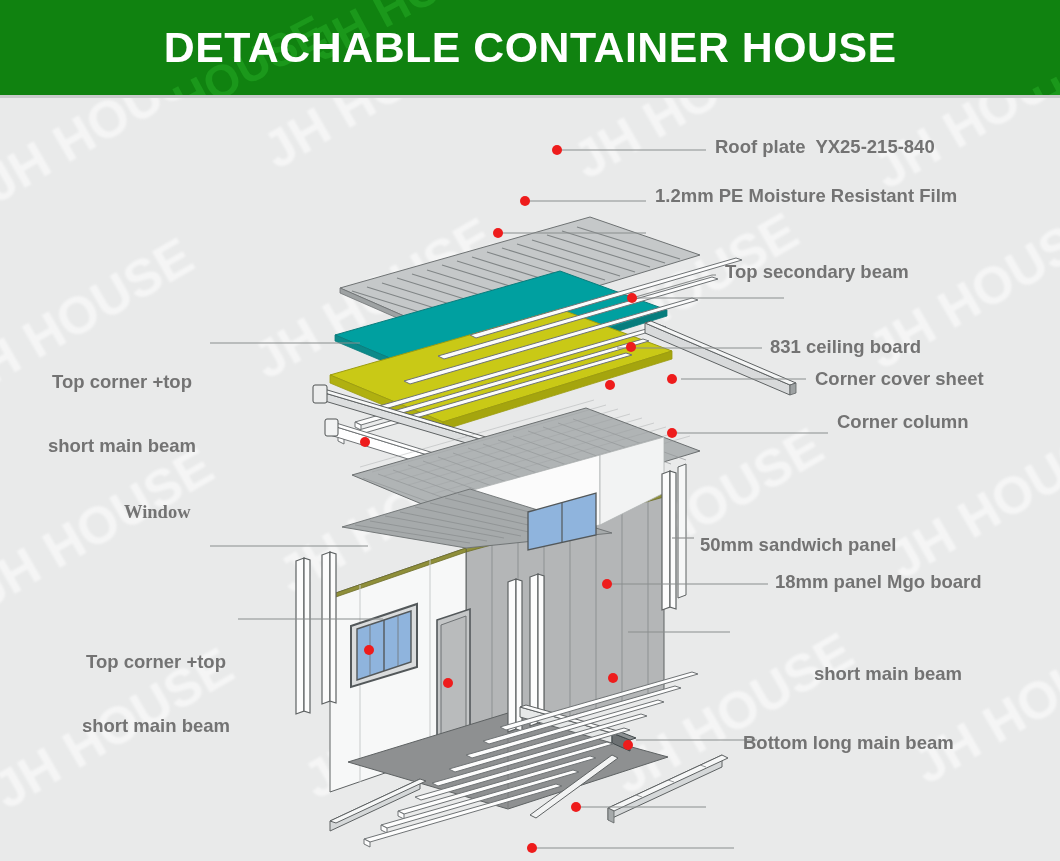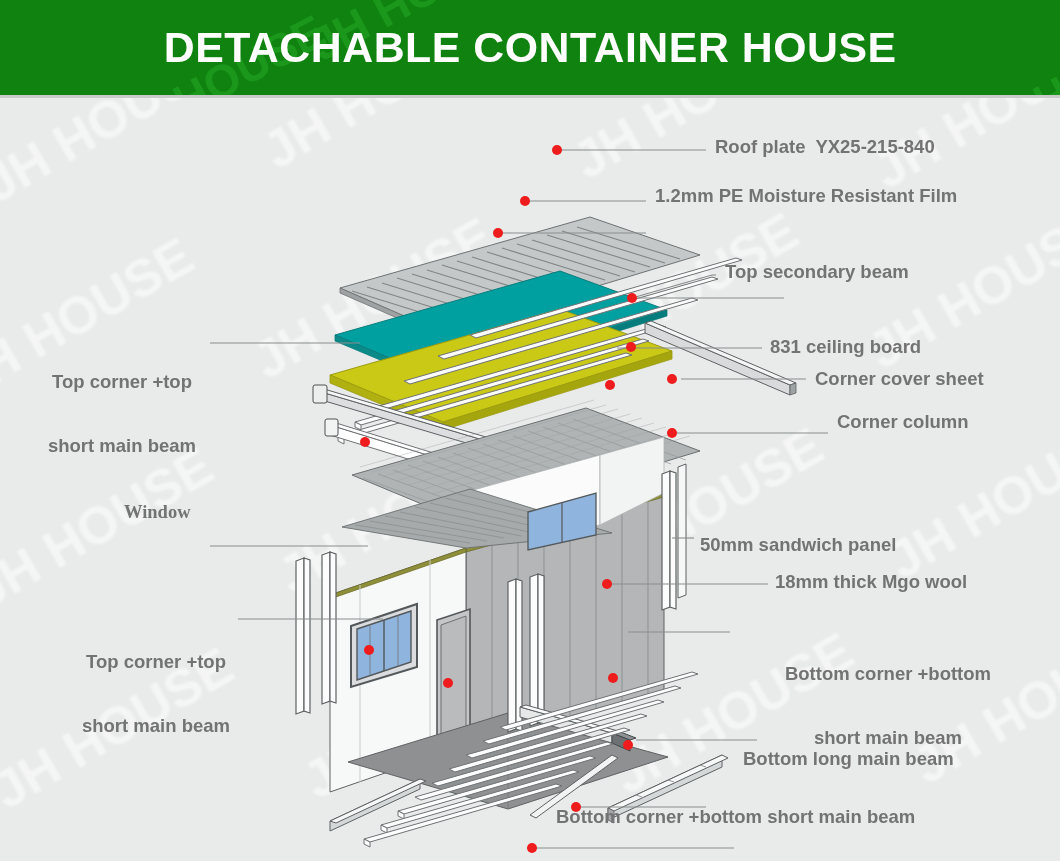--- a/index.html
+++ b/index.html
@@ -392,29 +392,27 @@
     </g>
   </svg>
 
   <div class="lbl r" style="left:715px;top:136px;">Roof plate  YX25-215-840</div>
   <div class="lbl r" style="left:655px;top:185px;">1.2mm PE Moisture Resistant Film</div>
   <div class="lbl r" style="left:725px;top:261px;">Top secondary beam</div>
   <div class="lbl r" style="left:770px;top:336px;">831 ceiling board</div>
   <div class="lbl r" style="left:815px;top:368px;">Corner cover sheet</div>
   <div class="lbl r" style="left:837px;top:411px;">Corner column</div>
   <div class="lbl r" style="left:700px;top:523px;margin-top:11px;">50mm sandwich panel</div>
-  <div class="lbl r" style="left:775px;top:571px;">18mm thick Mgo wool</div>
+  <div class="lbl r" style="left:775px;top:571px;">18mm panel Mgo board</div>
 
   <div class="lbl ctr" style="left:736px;top:620px;width:304px;">
-    <div>Bottom corner +bottom</div>
     <div>short main beam</div>
   </div>
 
-  <div class="lbl r" style="left:743px;top:748px;">Bottom long main beam</div>
-  <div class="lbl r" style="left:556px;top:806px;">Bottom corner +bottom short main beam</div>
+  <div class="lbl r" style="left:743px;top:732px;">Bottom long main beam</div>
 
   <div class="lbl ctr" style="left:22px;top:328px;width:200px;">
     <div>Top corner +top</div>
     <div>short main beam</div>
   </div>
 
   <div class="lbl r" style="left:124px;top:502px;font-family:Liberation Serif, serif;">Window</div>
 
   <div class="lbl ctr" style="left:56px;top:608px;width:200px;">
     <div>Top corner +top</div>

